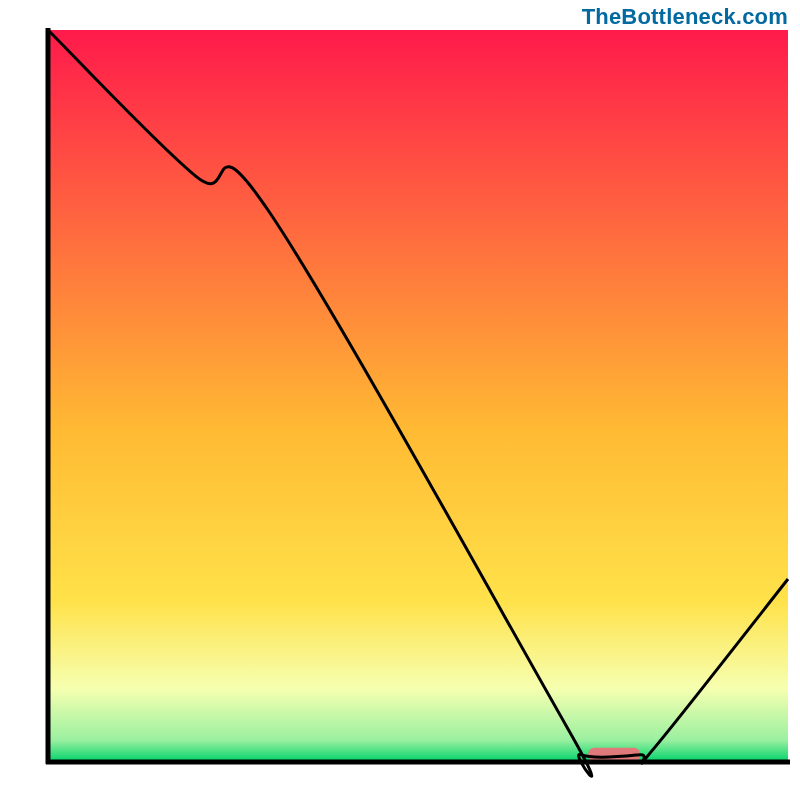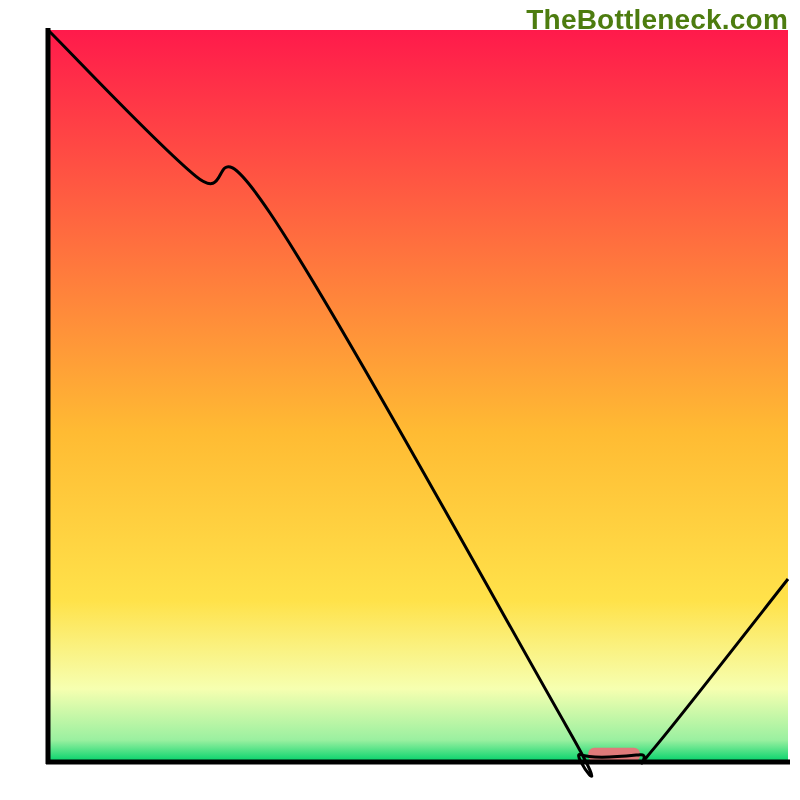--- a/index.html
+++ b/index.html
@@ -1,17 +1,17 @@
 <!DOCTYPE html>
 <html><head>
 <meta charset="utf-8">
 <style>
   html,body{margin:0;padding:0;width:800px;height:800px;overflow:hidden;background:#fff;font-family:Arial,Helvetica,sans-serif;}
   .wrap{position:relative;width:800px;height:800px;}
-  .watermark{position:absolute;top:4px;right:12px;font-size:28px;font-weight:600;color:#4d7c0f;letter-spacing:0.2px;}
+  .watermark{position:absolute;top:4px;right:12px;font-size:22px;font-weight:600;color:#0369a1;letter-spacing:0.2px;}
   svg{display:block;}
 </style>
 </head>
 <body>
 <div class="wrap">
 
 <div class="watermark">TheBottleneck.com</div>
 
 <svg id="chart-svg" width="800" height="800" viewBox="0 0 800 800" preserveAspectRatio="none">
   <defs>

